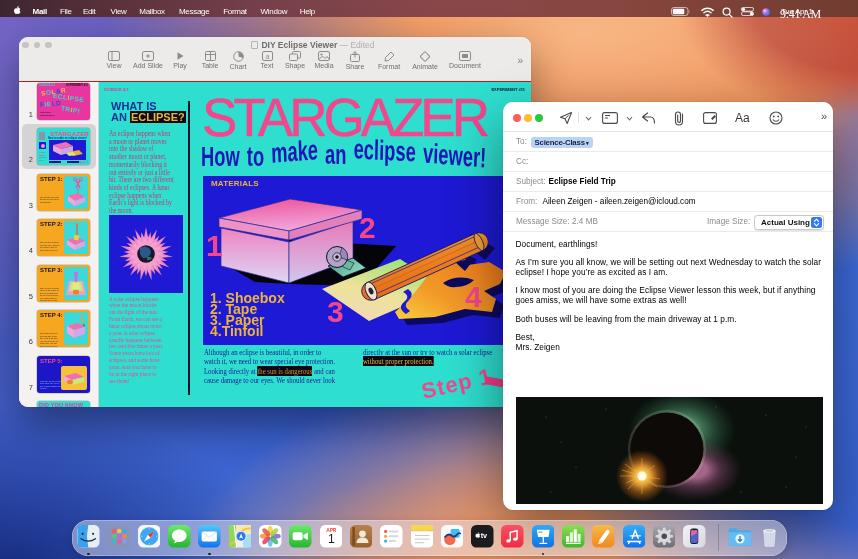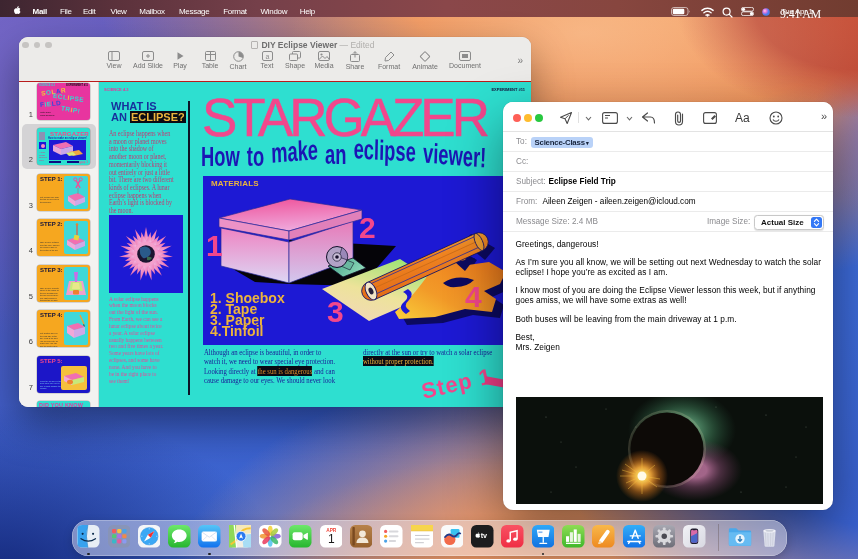--- a/index.html
+++ b/index.html
@@ -535,30 +535,30 @@
       <span class="abs" style="left:45.5px;top:5px;color:#000;font-weight:bold;">Eclipse Field Trip</span>
     </div>
     <div class="ml-row" style="top:90px;">
       <span class="lab">From:</span>
       <span class="abs" style="left:39.5px;top:5px;color:#000;">Aileen Zeigen - aileen.zeigen@icloud.com</span>
     </div>
     <div class="ml-row" style="top:110px;">
       <span class="lab">Message Size: 2.4 MB</span>
       <span class="abs" style="left:204px;top:5px;">Image Size:</span>
       <span class="abs" style="left:251px;top:2.5px;width:70px;height:15px;border:0.5px solid #c8c8c8;border-radius:3.5px;background:#fff;box-shadow:0 0.5px 1px rgba(0,0,0,0.12);">
-        <span class="abs" style="left:6px;top:2.5px;font-size:8px;font-weight:bold;color:#111;">Actual Size</span>
+        <span class="abs" style="left:6px;top:2.5px;font-size:8px;font-weight:bold;color:#111;">Actual Using</span>
         <span class="abs" style="right:1.5px;top:1.5px;width:11px;height:11px;background:#3478f6;border-radius:2.5px;">
           <svg width="11" height="11" viewBox="0 0 11 11">
             <path d="M3.4 4.4 L5.5 2.2 L7.6 4.4 M3.4 6.6 L5.5 8.8 L7.6 6.6" fill="none" stroke="#fff" stroke-width="1.1" stroke-linejoin="round" stroke-linecap="round"></path>
           </svg>
         </span>
       </span>
     </div>
     <div class="ml-body" style="top:136.5px;">
-      <p>Greetings, dangerous!</p>
+      <p>Document, earthlings!</p>
       <p>As I’m sure you all know, we will be setting out next Wednesday to watch the solar<br>eclipse! I hope you’re as excited as I am.</p>
       <p>I know most of you are doing the Eclipse Viewer lesson this week, but if anything<br>goes amiss, we will have some extras as well!</p>
       <p>Both buses will be leaving from the main driveway at 1 p.m.</p>
       <p>Best,<br>Mrs. Zeigen</p>
     </div>
     <div class="abs" style="left:12.5px;top:294.5px;width:307px;height:107px;overflow:hidden;">
       <svg width="307" height="107" viewBox="0 0 307 107">
         <defs>
           <radialGradient id="corona1" cx="50%" cy="50%">
             <stop offset="30%" stop-color="#5a9a74" stop-opacity="0.85"></stop>

